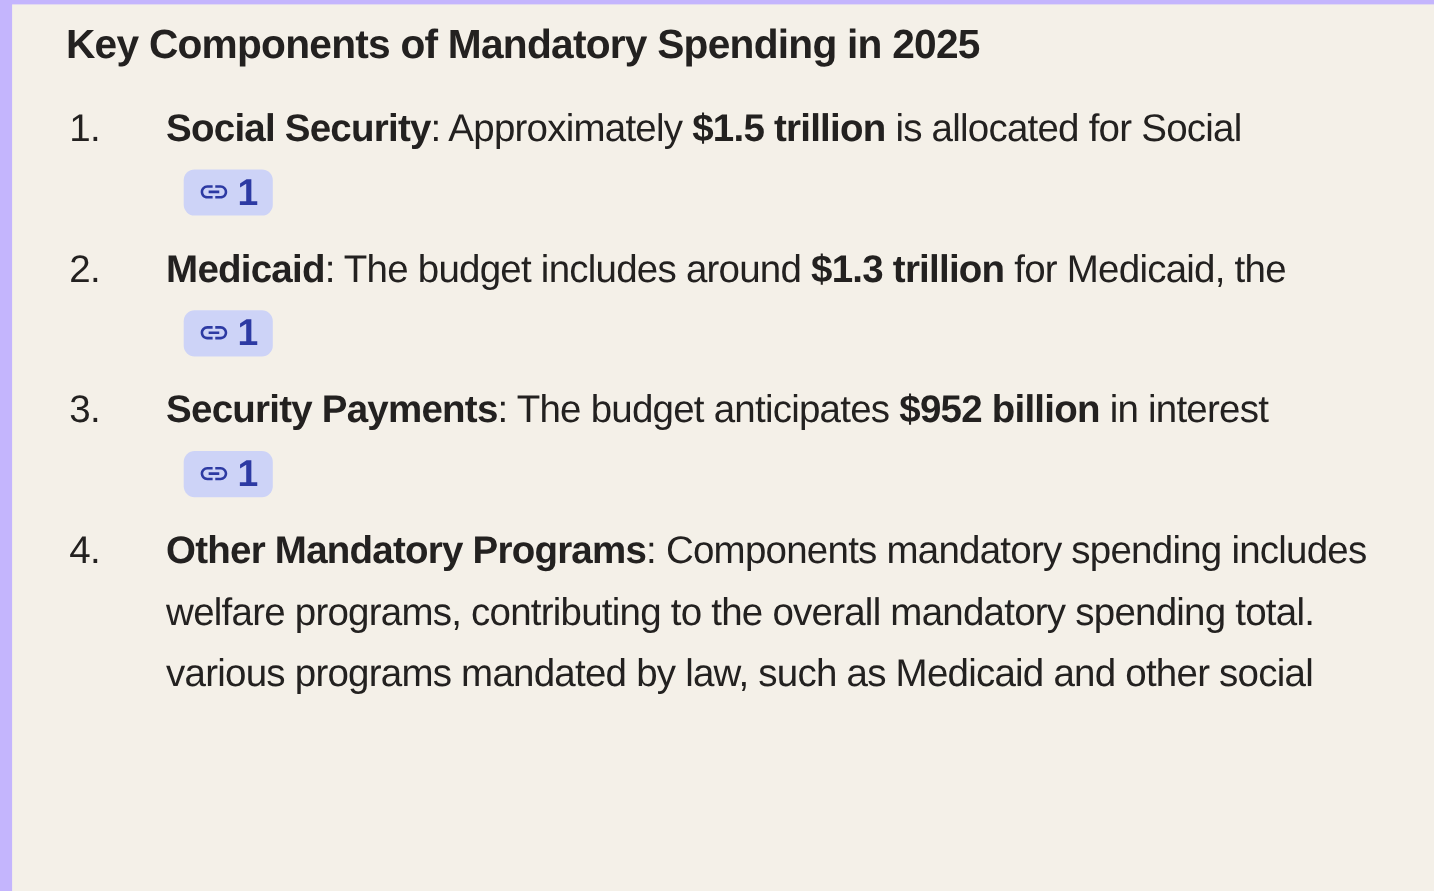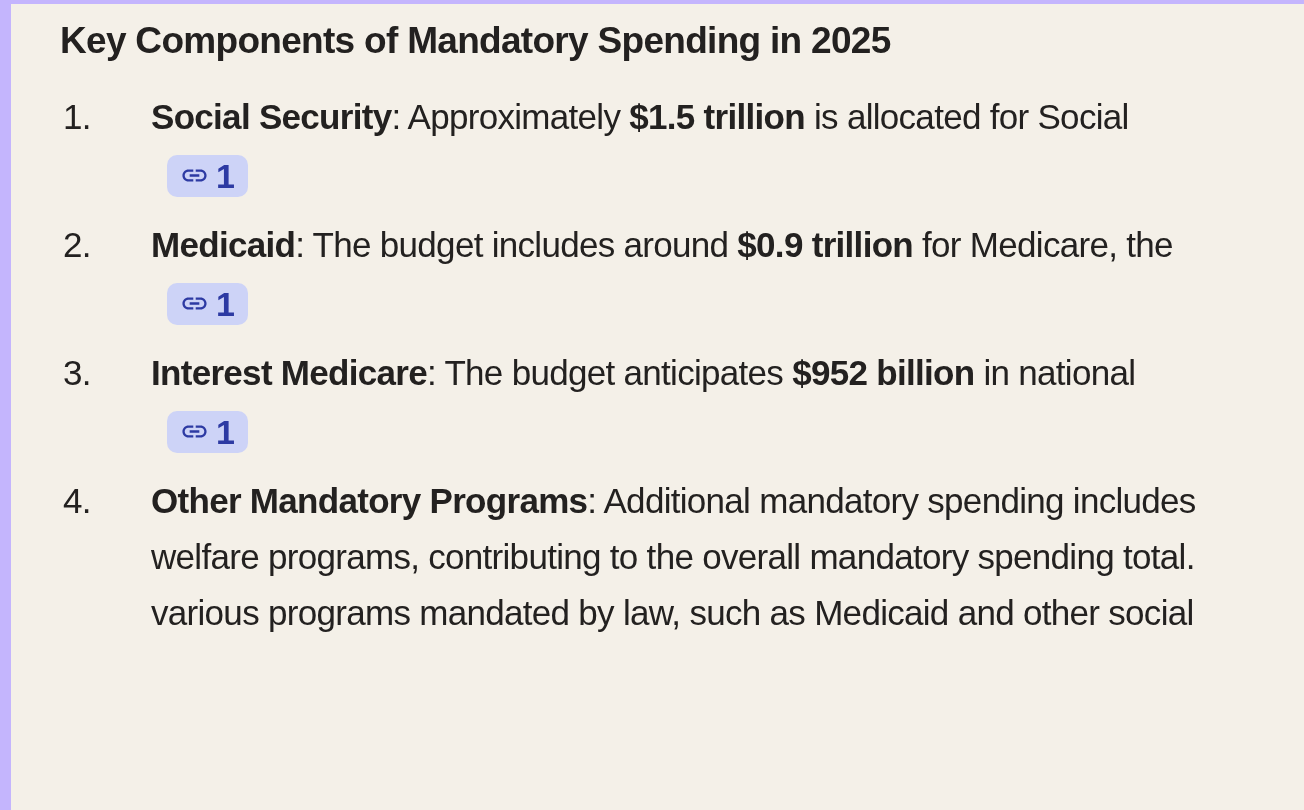--- a/index.html
+++ b/index.html
@@ -77,39 +77,39 @@
           <div class="line"><b>Social Security</b><span>: Approximately </span><b>$1.5 trillion</b><span> is allocated for Social</span></div>
           <div class="line"><span class="badge">
               <svg viewBox="0 0 24 24" width="29" height="29">
                 <path d="M3.9 12c0-1.71 1.39-3.1 3.1-3.1h4V7H7c-2.76 0-5 2.24-5 5s2.24 5 5 5h4v-1.9H7c-1.71 0-3.1-1.39-3.1-3.1zM8 13h8v-2H8v2zm9-6h-4v1.9h4c1.71 0 3.1 1.39 3.1 3.1s-1.39 3.1-3.1 3.1h-4V17h4c2.76 0 5-2.24 5-5s-2.24-5-5-5z" fill="#2d3aa3"></path>
               </svg>
               <span>1</span>
             </span></div>
         </div>
         <div class="item">
           <span class="marker">2.</span>
-          <div class="line"><b>Medicaid</b><span>: The budget includes around </span><b>$0.9 trillion</b><span> for Medicare, the</span></div>
+          <div class="line"><b>Medicaid</b><span>: The budget includes around </span><b>$1.3 trillion</b><span> for Medicaid, the</span></div>
           <div class="line"><span class="badge">
               <svg viewBox="0 0 24 24" width="29" height="29">
                 <path d="M3.9 12c0-1.71 1.39-3.1 3.1-3.1h4V7H7c-2.76 0-5 2.24-5 5s2.24 5 5 5h4v-1.9H7c-1.71 0-3.1-1.39-3.1-3.1zM8 13h8v-2H8v2zm9-6h-4v1.9h4c1.71 0 3.1 1.39 3.1 3.1s-1.39 3.1-3.1 3.1h-4V17h4c2.76 0 5-2.24 5-5s-2.24-5-5-5z" fill="#2d3aa3"></path>
               </svg>
               <span>1</span>
             </span></div>
         </div>
         <div class="item">
           <span class="marker">3.</span>
-          <div class="line"><b>Interest Medicare</b><span>: The budget anticipates </span><b>$952 billion</b><span> in national</span></div>
+          <div class="line"><b>Security Payments</b><span>: The budget anticipates </span><b>$952 billion</b><span> in interest</span></div>
           <div class="line"><span class="badge">
               <svg viewBox="0 0 24 24" width="29" height="29">
                 <path d="M3.9 12c0-1.71 1.39-3.1 3.1-3.1h4V7H7c-2.76 0-5 2.24-5 5s2.24 5 5 5h4v-1.9H7c-1.71 0-3.1-1.39-3.1-3.1zM8 13h8v-2H8v2zm9-6h-4v1.9h4c1.71 0 3.1 1.39 3.1 3.1s-1.39 3.1-3.1 3.1h-4V17h4c2.76 0 5-2.24 5-5s-2.24-5-5-5z" fill="#2d3aa3"></path>
               </svg>
               <span>1</span>
             </span></div>
         </div>
         <div class="item">
           <span class="marker">4.</span>
-          <div class="line"><b>Other Mandatory Programs</b><span>: Additional mandatory spending includes</span></div>
+          <div class="line"><b>Other Mandatory Programs</b><span>: Components mandatory spending includes</span></div>
           <div class="line"><span>welfare programs, contributing to the overall mandatory spending total.</span></div>
           <div class="line"><span>various programs mandated by law, such as Medicaid and other social</span></div>
         </div>
       </div>
   </div>
 </div>
 
 </body></html>

